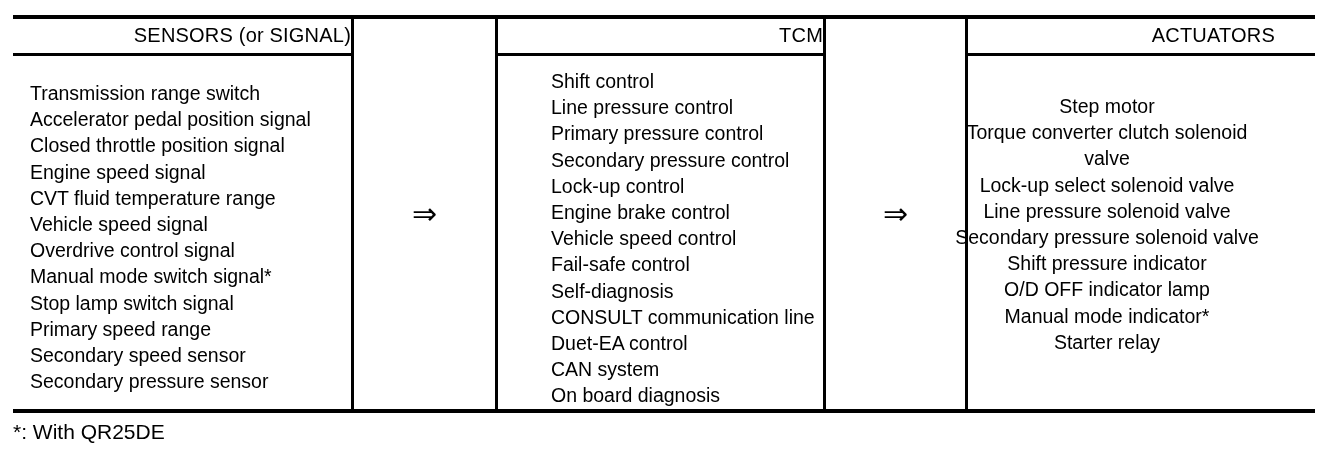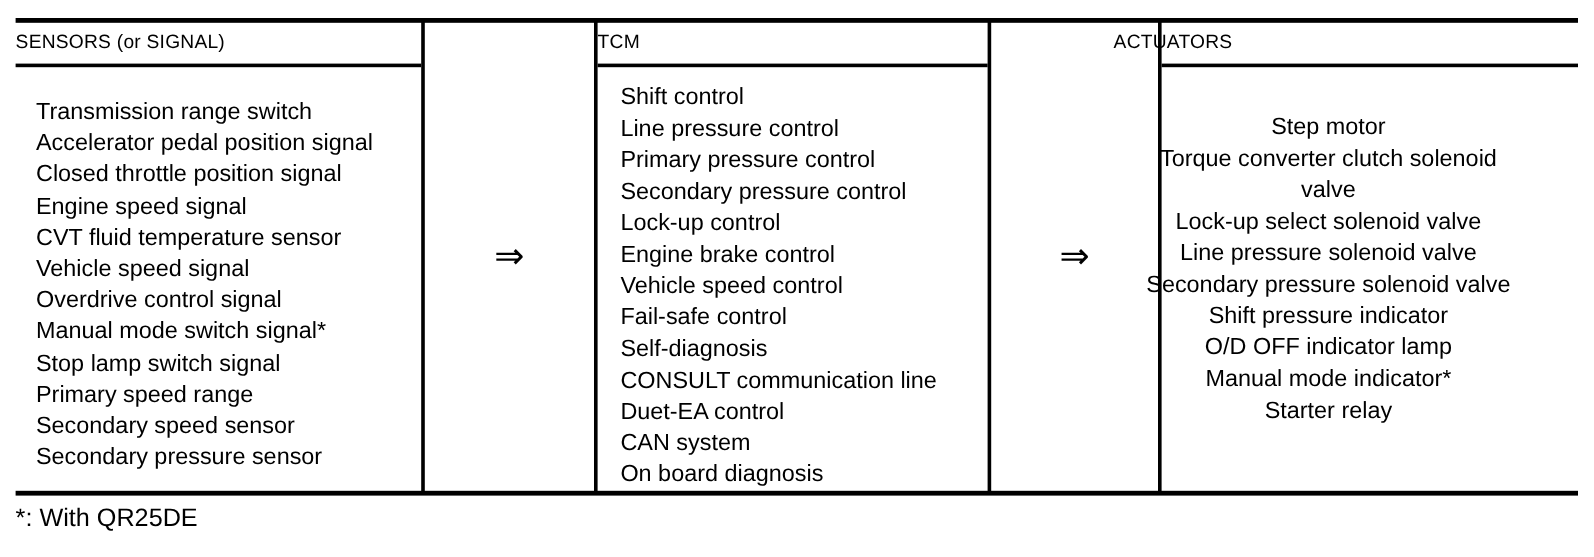--- a/index.html
+++ b/index.html
@@ -80,38 +80,38 @@
   .col-gap2      { left: 813px; width: 139px; }
   .col-actuators { left: 915px; width: 347px; }
 
   .col-title {
     position: absolute;
     top: 0;
     left: 0;
     right: 0;
     height: 35px;
     line-height: 35px;
-    text-align: left;
-    font-size: 16px;
+    text-align: right;
+    font-size: 20px;
     letter-spacing: 0.2px;
     white-space: nowrap;
   }
 
   .col-list {
     position: absolute;
     left: 0;
     right: 0;
     margin: 0;
     padding: 0;
     list-style: none;
     font-size: 19.5px;
     line-height: 26.2px;
   }
   .col-sensors   .col-list { top: 62px;  padding-left: 17px; }
-  .col-tcm       .col-list { top: 50px;  padding-left: 19px; }
+  .col-tcm       .col-list { top: 50px;  padding-left: 19px; margin-left: 34px; }
   .col-actuators .col-list { top: 75px;  padding-left: 20px; }
 
   .col-list li {
     white-space: nowrap;
   }
   .col-actuators .col-list li {
     white-space: normal;
     max-width: 318px;
     text-align: center;
   }
@@ -160,21 +160,21 @@
     <div class="hrule hrule-tcm"></div>
     <div class="hrule hrule-actuators"></div>
 
     <div class="col col-sensors">
       <div class="col-title">SENSORS (or SIGNAL)</div>
       <ul class="col-list">
         <li>Transmission range switch</li>
         <li>Accelerator pedal position signal</li>
         <li>Closed throttle position signal</li>
         <li>Engine speed signal</li>
-        <li>CVT fluid temperature sensor</li>
+        <li>CVT fluid temperature range</li>
         <li>Vehicle speed signal</li>
         <li>Overdrive control signal</li>
         <li>Manual mode switch signal*</li>
         <li>Stop lamp switch signal</li>
         <li>Primary speed range</li>
         <li>Secondary speed sensor</li>
         <li>Secondary pressure sensor</li>
       </ul>
     </div>
 

